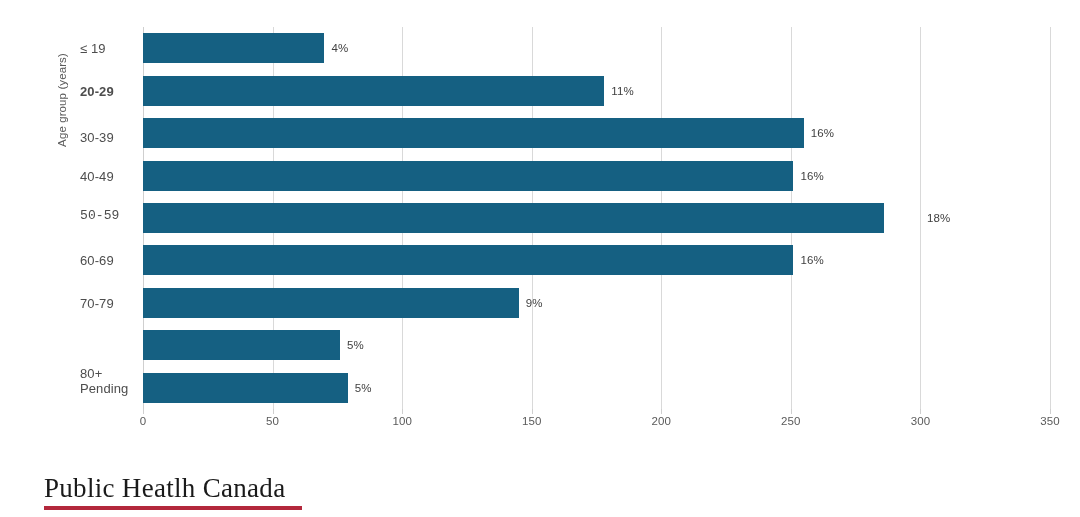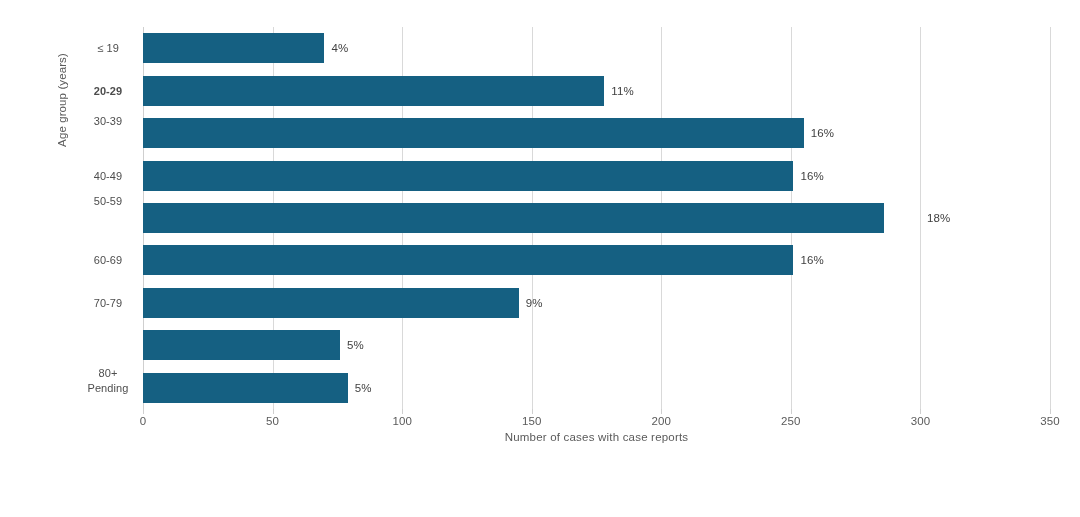--- a/index.html
+++ b/index.html
@@ -45,22 +45,22 @@
     position: absolute;
     left: 80px;
     top: 27px;
     width: 56px;
     height: 382px;
   }
   .cat-label {
     position: absolute;
     right: 0;
     width: 56px;
-    text-align: center;
-    font-size: 11px;
+    text-align: left;
+    font-size: 13px;
     color: #4d4d4d;
     white-space: nowrap;
     transform: translateY(-50%);
     letter-spacing: .1px;
   }
 
   
   .plot {
     position: absolute;
     left: 143px;
@@ -155,23 +155,23 @@
 </head>
 <body>
 
 <div id="figure">
 
   <div class="y-axis-title">Age group (years)</div>
 
   <div class="cat-labels">
       <div class="cat-label" style="top: 21.2222px;">≤ 19</div>
       <div class="cat-label" style="top: 63.6667px; font-weight: bold;">20-29</div>
-      <div class="cat-label" style="top: 94px;">30-39</div>
+      <div class="cat-label" style="top: 110px;">30-39</div>
       <div class="cat-label" style="top: 148.556px;">40-49</div>
-      <div class="cat-label" style="top: 174px;">50-59</div>
+      <div class="cat-label" style="top: 188px; font-family: Liberation Mono, monospace;">50-59</div>
       <div class="cat-label" style="top: 233.444px;">60-69</div>
       <div class="cat-label" style="top: 275.889px;">70-79</div>
       <div class="cat-label" style="top: 318.333px; margin-top: 28px;">80+</div>
       <div class="cat-label" style="top: 360.778px;">Pending</div>
     </div>
 
   <div class="plot">
       <div class="gridline zero" style="left: 0px;"></div>
       <div class="gridline" style="left: 129.571px;"></div>
       <div class="gridline" style="left: 259.143px;"></div>
@@ -212,16 +212,19 @@
       <div class="x-tick-mark" style="left: 518.286px;"></div>
       <div class="x-tick-label" style="left: 518.286px; text-align: center;">200</div>
       <div class="x-tick-mark" style="left: 647.857px;"></div>
       <div class="x-tick-label" style="left: 647.857px;">250</div>
       <div class="x-tick-mark" style="left: 777.429px;"></div>
       <div class="x-tick-label" style="left: 777.429px;">300</div>
       <div class="x-tick-mark" style="left: 907px;"></div>
       <div class="x-tick-label" style="left: 907px;">350</div>
     </div>
 
-  <div class="x-axis-title">Number  of cases with case reports</div>
-
+
+  <div class="wordmark">
+    <div class="wordmark-text">Public Heatlh Canada</div>
+    <div class="wordmark-rule" style="background: rgb(179, 40, 60);"></div>
+  </div>
 
 </div>
 
 </body></html>

